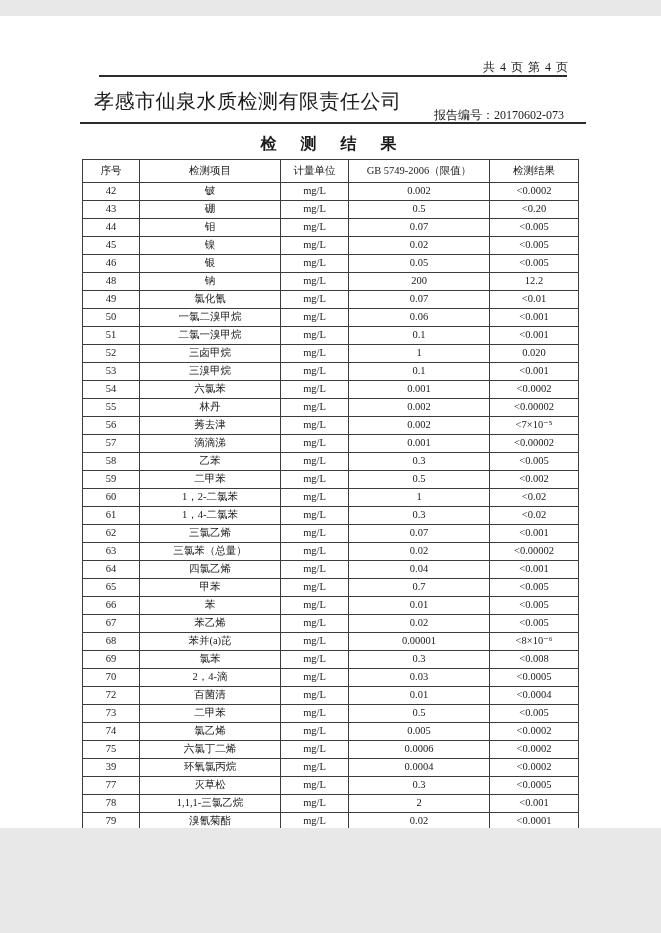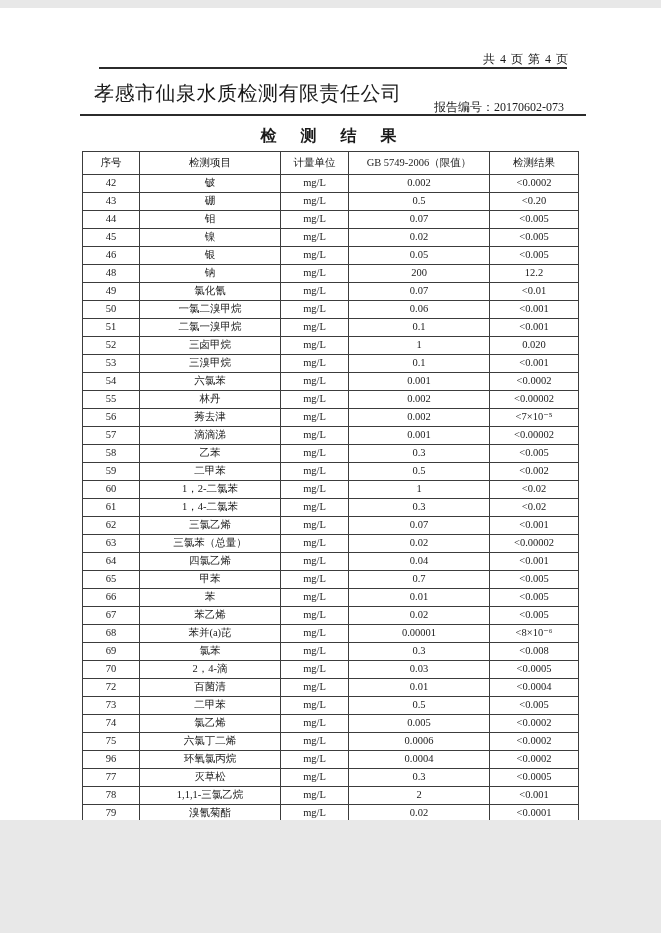--- a/index.html
+++ b/index.html
@@ -3,21 +3,21 @@
 <meta charset="utf-8">
 <style>
   html,body{margin:0;padding:0;background:#e8e8e8;}
   .page{
     position:relative;
     width:661px;height:812px;
     background:#ffffff;
     font-family:"Liberation Serif","DejaVu Serif",serif;
     color:#1a1a1a;
     overflow:hidden;
-    margin:8px auto;
+    margin:16px auto;
   }
   .pagination{
     position:absolute;top:43px;right:92px;
     font-size:12px;letter-spacing:1px;white-space:nowrap;
   }
   .rule-top{
     position:absolute;top:59px;left:99px;width:468px;height:2px;
     background:#2b2b2b;
   }
   .company{
@@ -314,21 +314,21 @@
           <td>&lt;0.0002</td>
         </tr>
         <tr>
           <td>75</td>
           <td>六氯丁二烯</td>
           <td>mg/L</td>
           <td>0.0006</td>
           <td>&lt;0.0002</td>
         </tr>
         <tr>
-          <td>96</td>
+          <td>39</td>
           <td>环氧氯丙烷</td>
           <td>mg/L</td>
           <td>0.0004</td>
           <td>&lt;0.0002</td>
         </tr>
         <tr>
           <td>77</td>
           <td>灭草松</td>
           <td>mg/L</td>
           <td>0.3</td>

